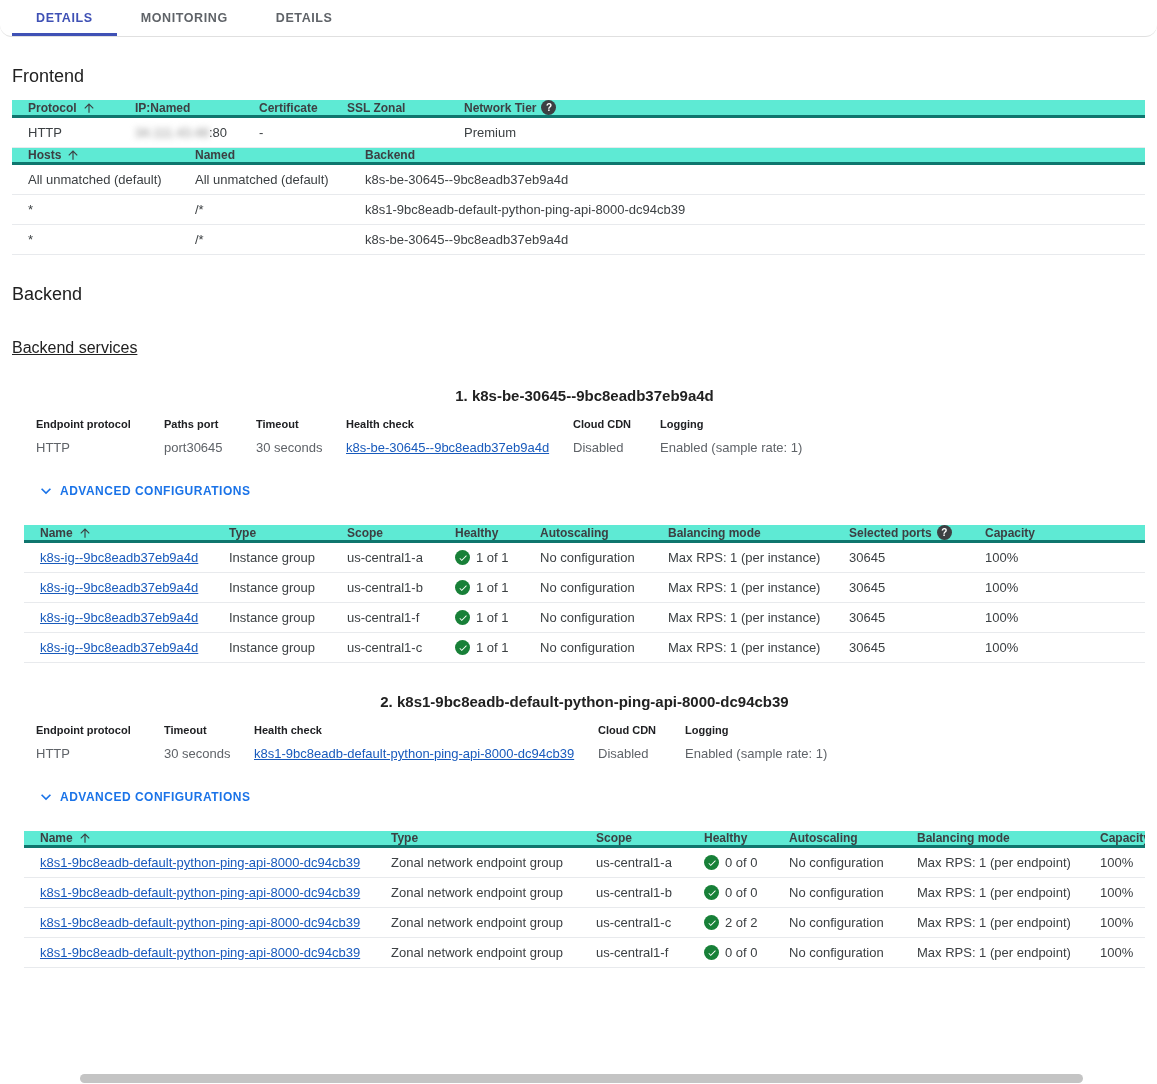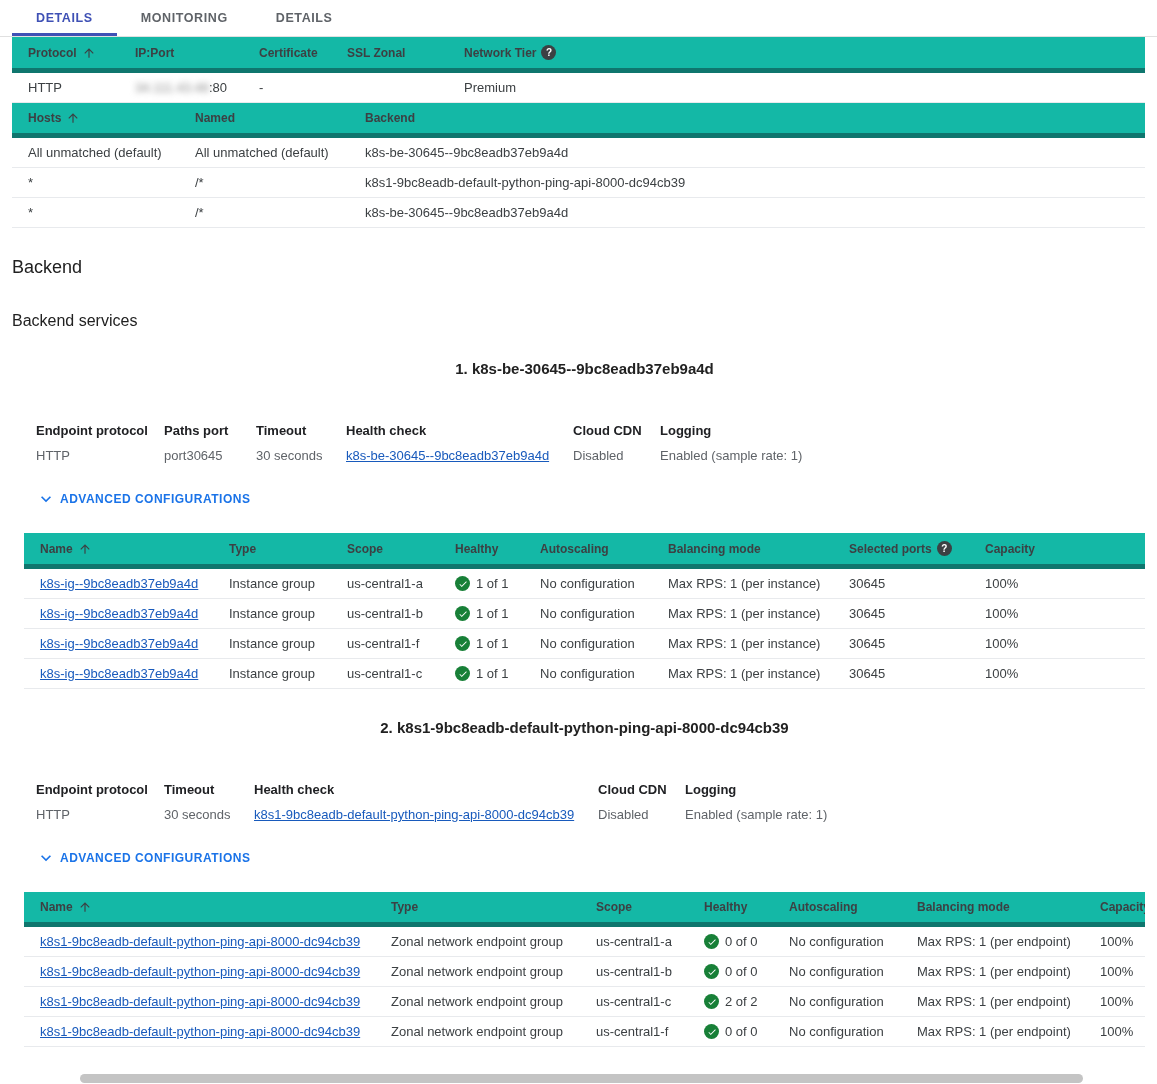--- a/index.html
+++ b/index.html
@@ -11,20 +11,21 @@
     -webkit-font-smoothing: antialiased;
   }
 
   
   .tabbar {
     display: flex;
     align-items: stretch;
     height: 37px;
     border-bottom: 1px solid #e0e0e0;
     padding-left: 12px;
+    border-radius: 12px;
   }
   .tab {
     display: flex;
     align-items: center;
     padding: 3px 24px 0 24px;
     font-size: 12.5px;
     font-weight: 700;
     letter-spacing: 0.6px;
     color: #5f6368;
     border-bottom: 3px solid transparent;
@@ -42,45 +43,46 @@
     font-size: 18px;
     font-weight: 400;
     color: #212121;
     margin: 29px 0 13px 0;
   }
   h3.subsection {
     font-size: 16px;
     font-weight: 400;
     color: #212121;
     margin: 34px 0 8px 0;
+    text-decoration: underline;
   }
   .svc { margin-left: 12px; }
   h4.svc-title {
     font-size: 15px;
     font-weight: 700;
     color: #212121;
     margin: 30px 0 14px -12px; 
     padding-left: 12px;
     text-align: center;
   }
 
   
   table {
     width: 100%;
     border-collapse: collapse;
     table-layout: fixed;
   }
   thead th {
-    background: #14b8a6;
+    background: #5eead4;
     text-align: left;
     font-size: 12px;
     font-weight: 700;
     color: #3c4043;
-    padding: 8px 16px;
-    border-bottom: 5px solid #0f766e;
+    padding: 0 16px;
+    border-bottom: 3px solid #0f766e;
     white-space: nowrap;
     overflow: hidden;
   }
   tbody td {
     font-size: 13px;
     color: #3c4043;
     padding: 7px 16px;
     border-bottom: 1px solid #e8eaed;
     white-space: nowrap;
     overflow: hidden;
@@ -120,26 +122,25 @@
     background: #188038;
     flex: none;
   }
   .check-icon svg { display: block; }
   .cell-flex { display: flex; align-items: flex-end; gap: 6px; }
 
   
   .detail-grid { display: flex; margin: 2px 0 0 12px; }
   .field { padding-right: 12px; }
   .field .label {
-    font-size: 13px;
+    font-size: 11px;
     font-weight: 700;
     color: #202124;
     margin-bottom: 10px;
     white-space: nowrap;
-    margin-top: 32px;
   }
   .field .value { font-size: 13px; color: #5f6368; white-space: nowrap; }
   .s1-f0, .s2-f0 { width: 128px; }
   .s1-f1 { width: 92px; }
   .s1-f2 { width: 90px; }
   .s1-f3 { width: 227px; }
   .s1-f4 { width: 87px; }
   .s2-f1 { width: 90px; }
   .s2-f2 { width: 344px; }
   .s2-f3 { width: 87px; }
@@ -186,20 +187,21 @@
   <div class="tab">
     <span>MONITORING</span>
   </div>
   <div class="tab">
     <span>DETAILS</span>
   </div>
 </nav>
 
 <main>
 
+  <h2 class="section">Frontend</h2>
 
   <table>
     <colgroup>
       <col style="width:107px">
         <col style="width:124px">
         <col style="width:88px">
         <col style="width:117px">
         <col>
     </colgroup>
     <thead>
@@ -207,21 +209,21 @@
         <th>
           <span class="th-inner">
             <span>Protocol</span>
             <span class="sort-icon">
               <svg width="14" height="14" viewBox="0 0 24 24" fill="#3c4043">
                   <path d="M4 12l1.41 1.41L11 7.83V20h2V7.83l5.58 5.59L20 12l-8-8-8 8z"></path>
                 </svg>
             </span>
           </span>
         </th>
-        <th><span>IP:Port</span></th>
+        <th><span>IP:Named</span></th>
         <th><span>Certificate</span></th>
         <th><span>SSL Zonal</span></th>
         <th>
           <span class="th-inner">
             <span>Network Tier</span>
             <span class="help-icon"></span>
           </span>
         </th>
       </tr>
     </thead>

